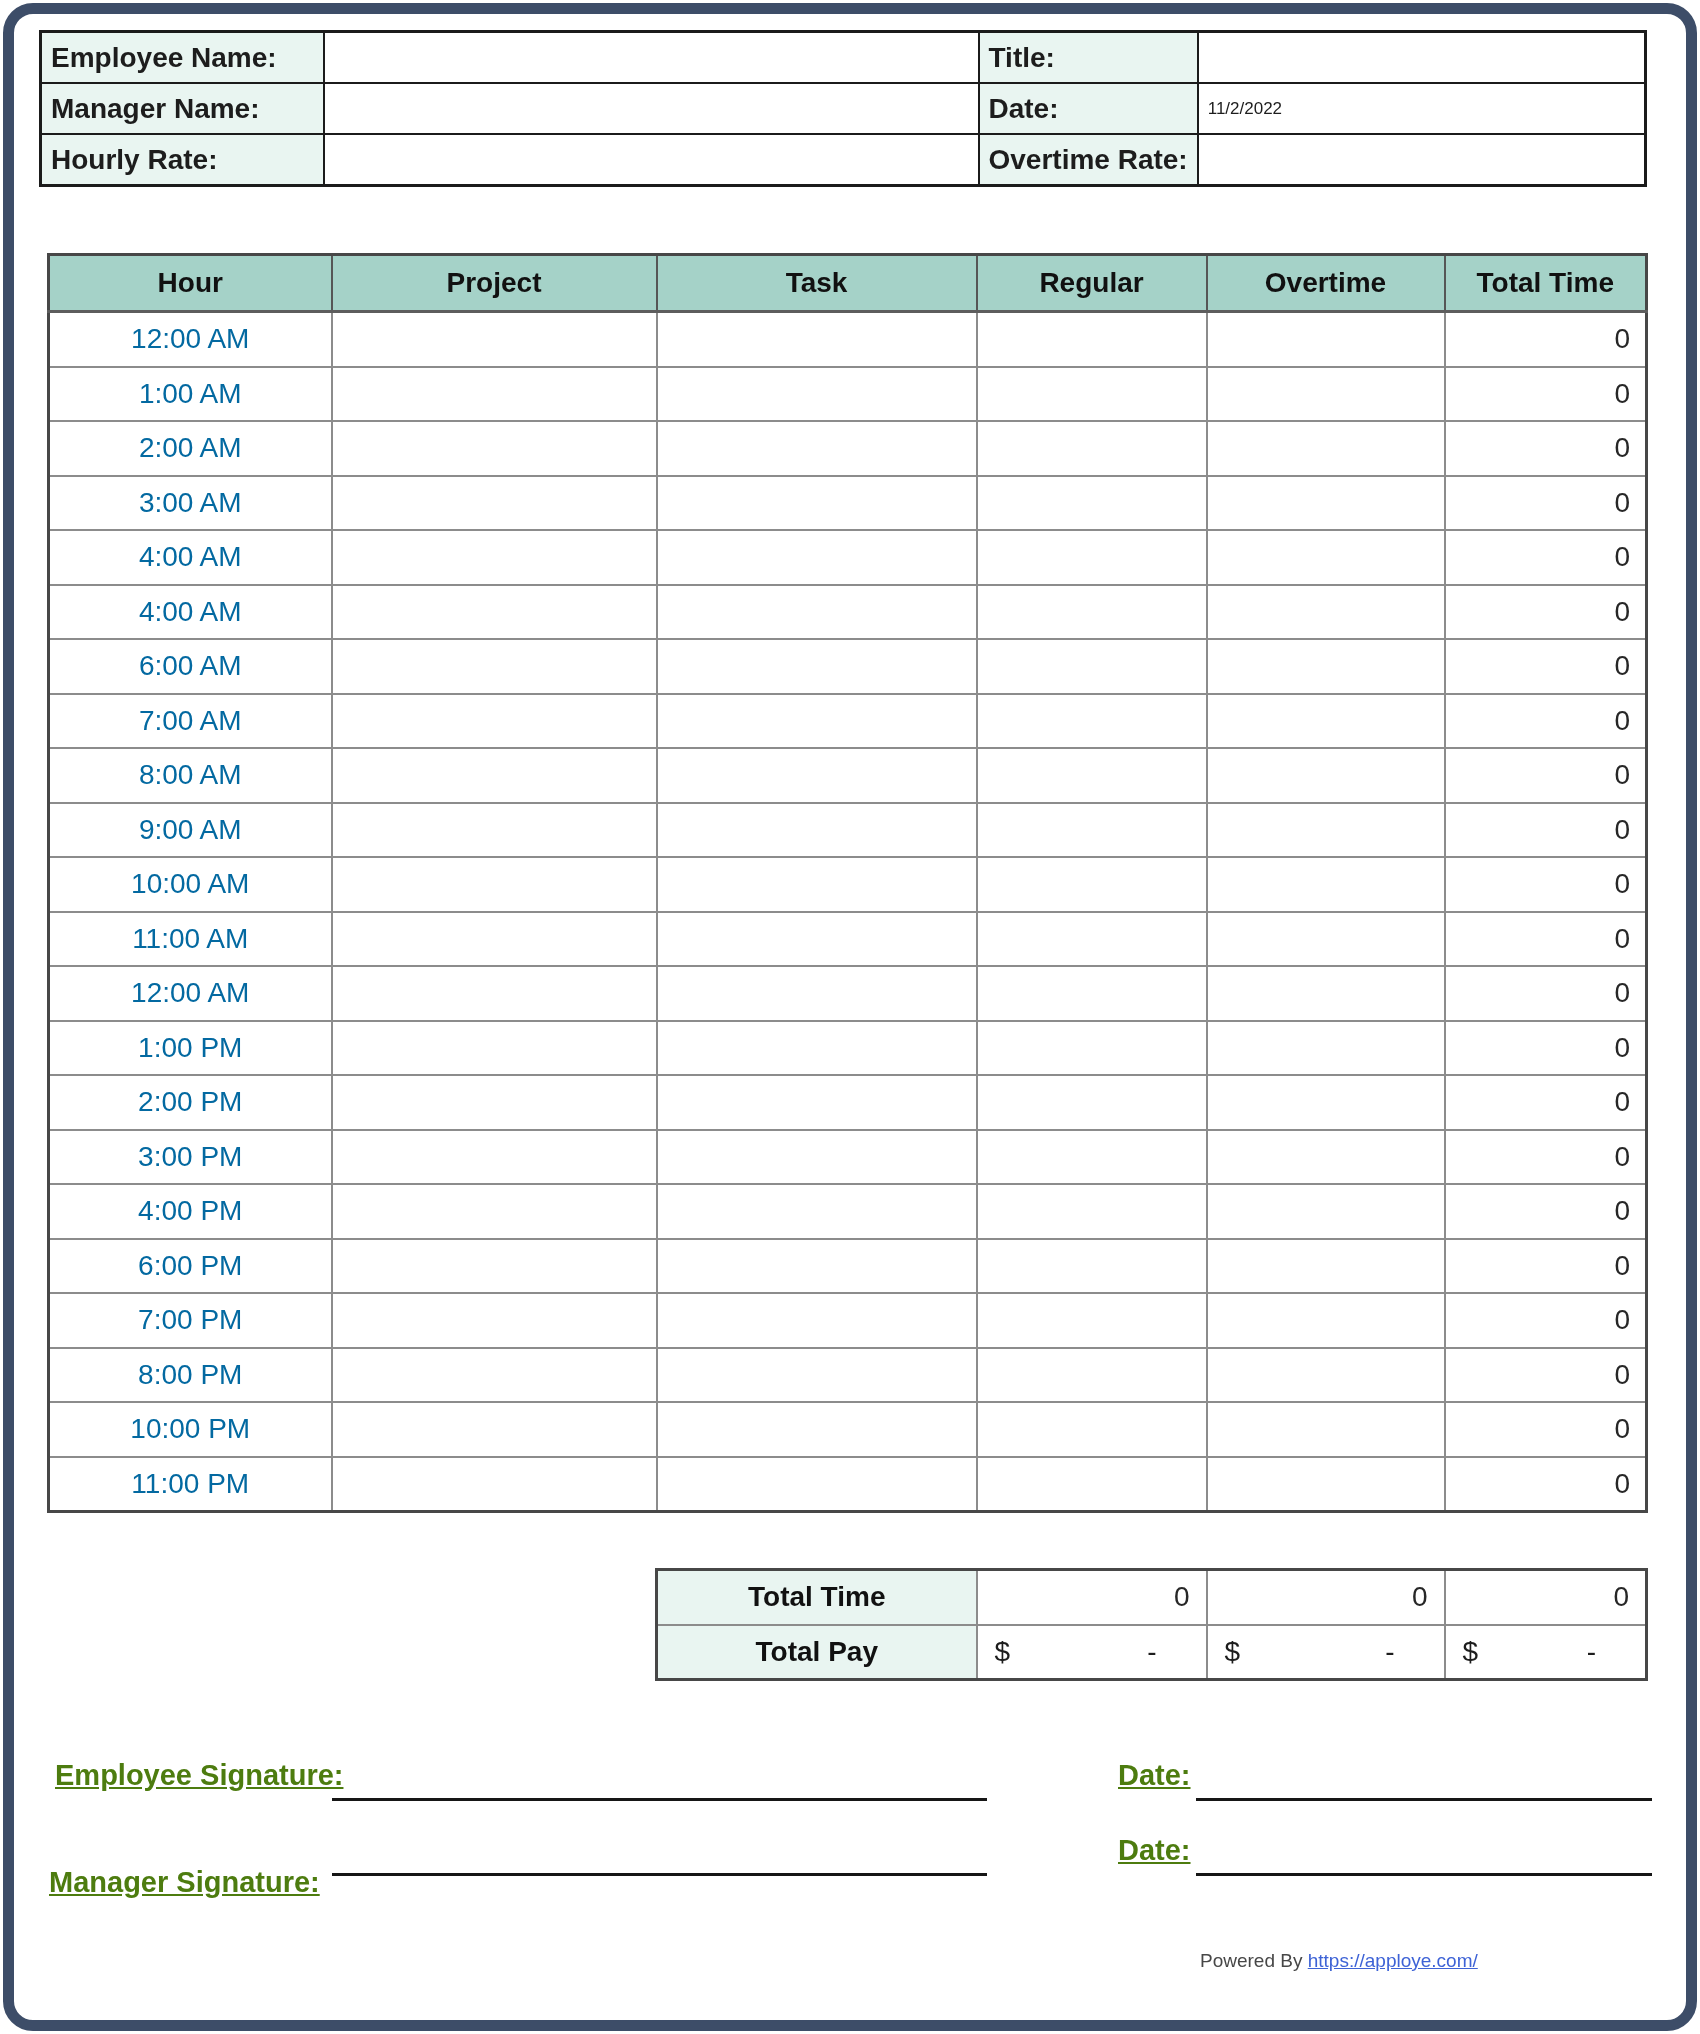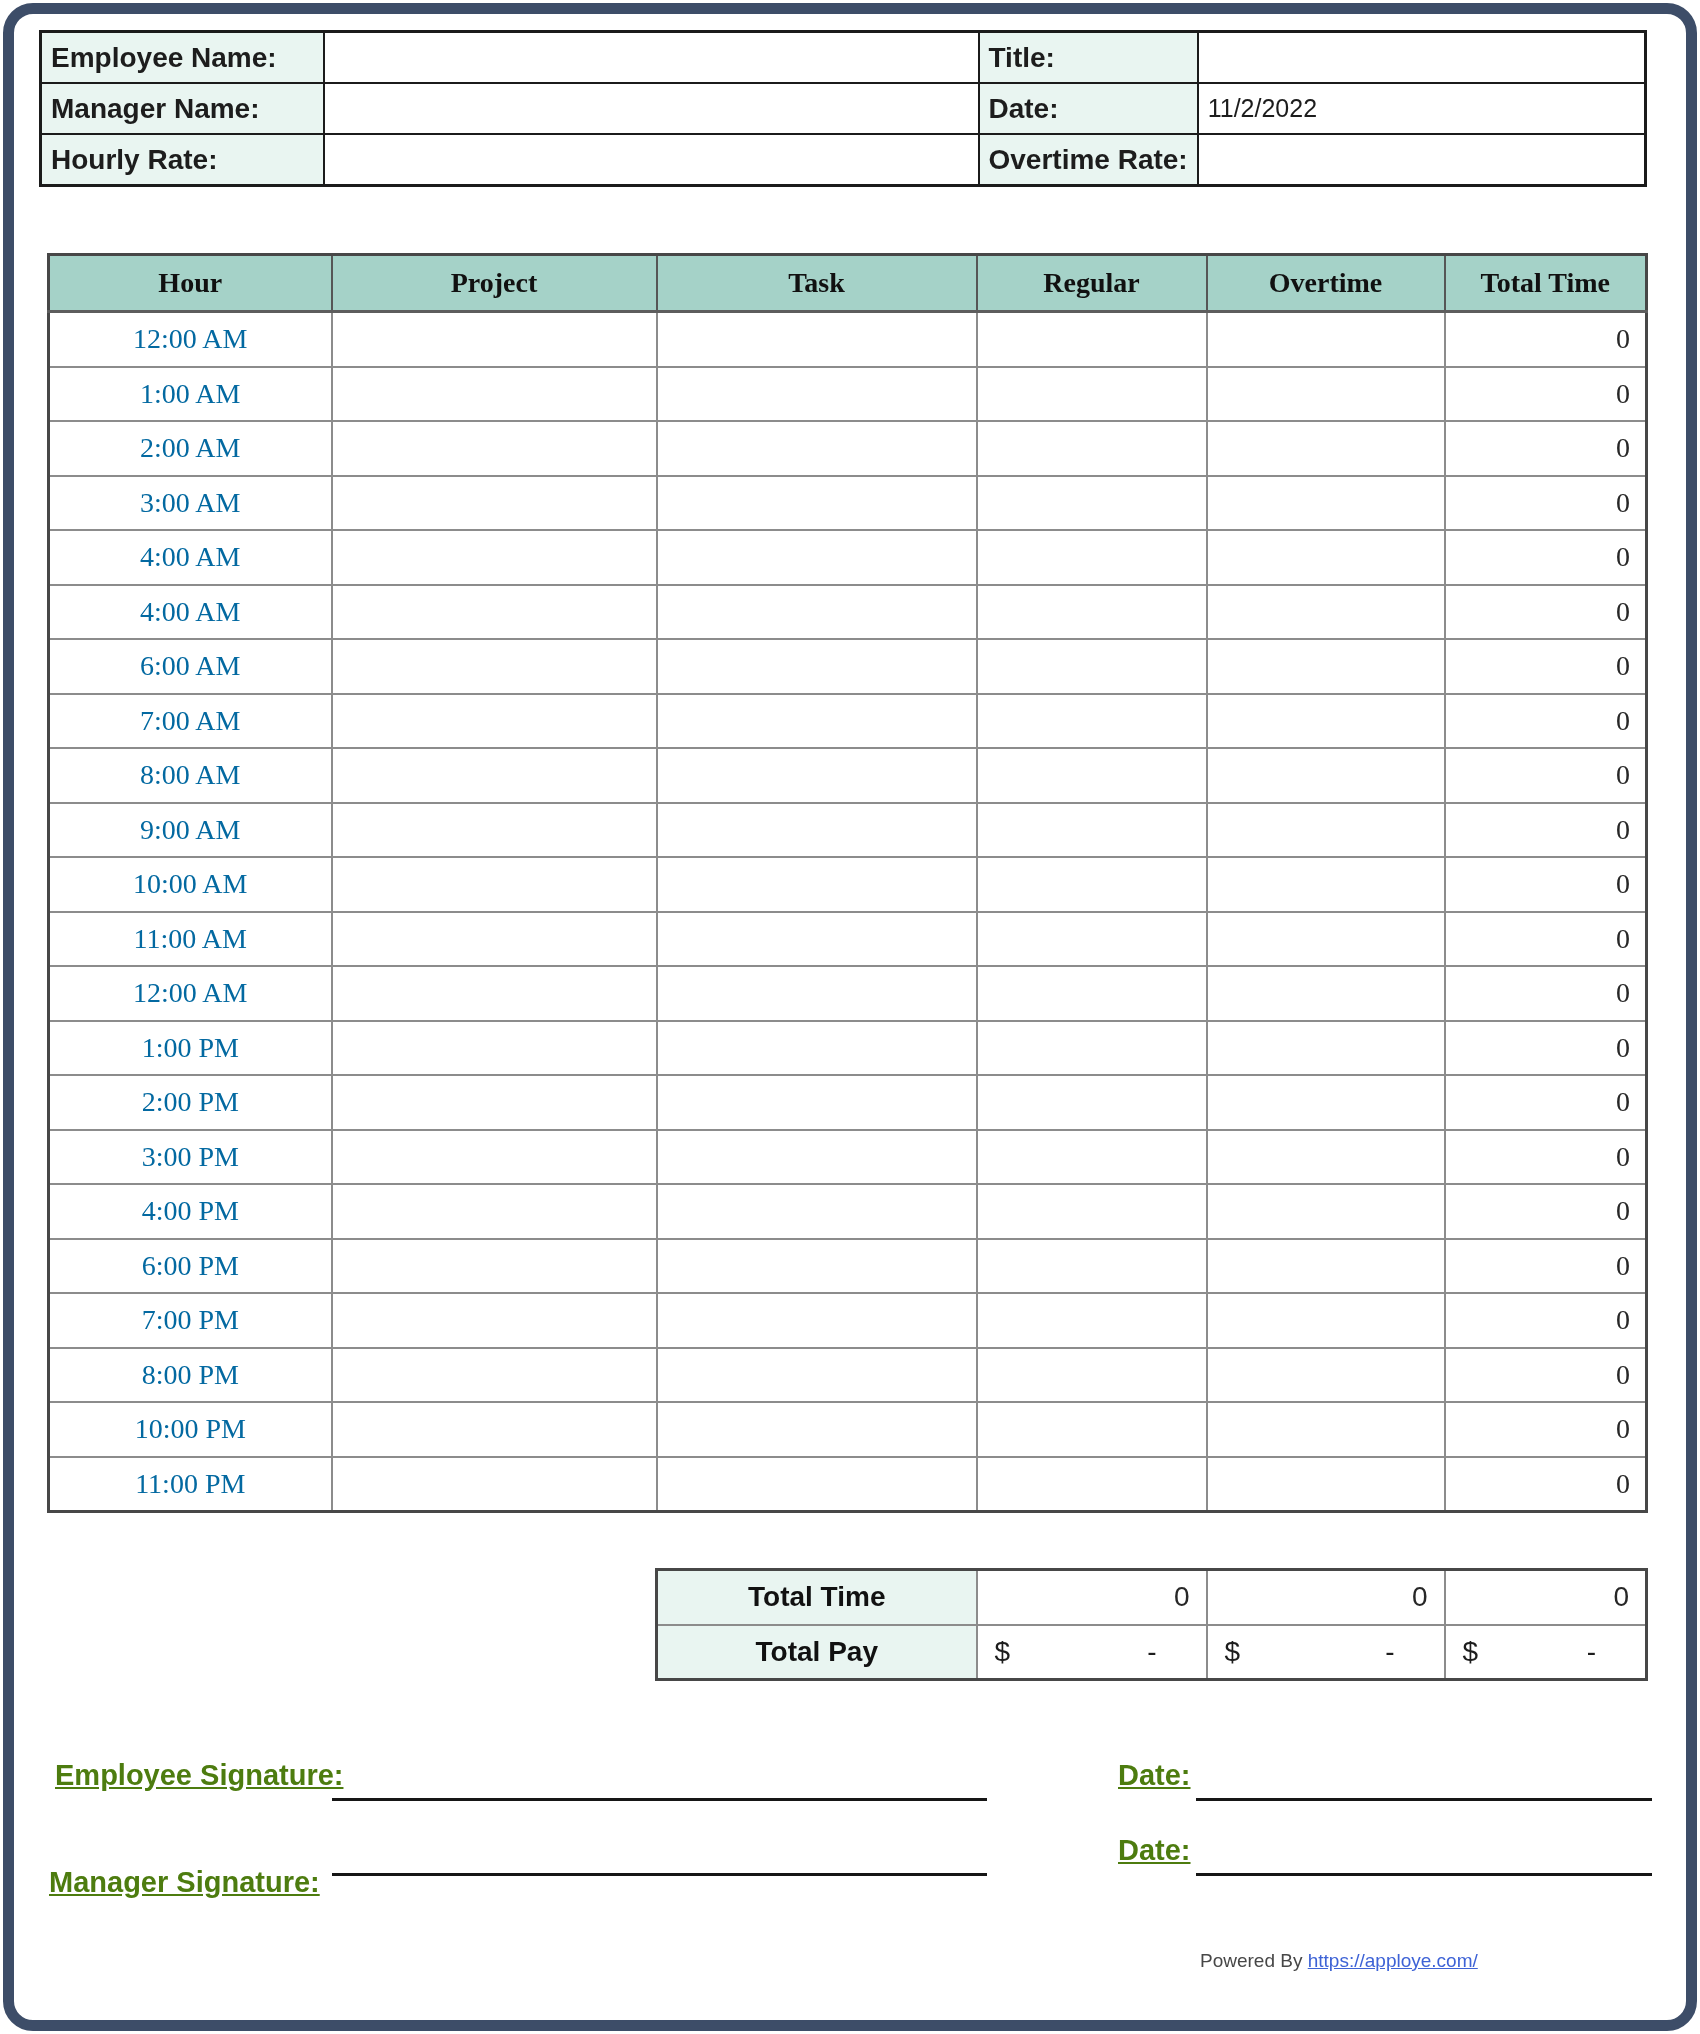--- a/index.html
+++ b/index.html
@@ -14,30 +14,29 @@
   }
 
   
   .info-table{
     position:absolute;left:39px;top:30px;
     border-collapse:collapse;table-layout:fixed;
     border:3px solid #1b1b1b;
   }
   .info-table td{
     border:2px solid #1b1b1b;height:49px;padding:0 9px;
-    font-size:25px;background:#ffffff;overflow:hidden;white-space:nowrap;
+    font-size:17px;background:#ffffff;overflow:hidden;white-space:nowrap;
   }
   .info-table td.lbl{background:#e9f5f1;font-weight:bold;font-size:28px;}
 
   
   .main-table{
     position:absolute;left:47px;top:253px;
     border-collapse:collapse;table-layout:fixed;
     border:3px solid #474747;
-    font-family:Liberation Serif, serif;
   }
   .main-table th{
     background:#a5d2c8;border:2px solid #565656;border-bottom:3px solid #5d5d5d;
     height:52px;font-size:28px;font-weight:bold;color:#111;
     text-align:center;
   }
   .main-table td{
     border:2px solid #8c8c8c;height:50.5px;font-size:28px;background:#fff;
     overflow:hidden;white-space:nowrap;
   }

